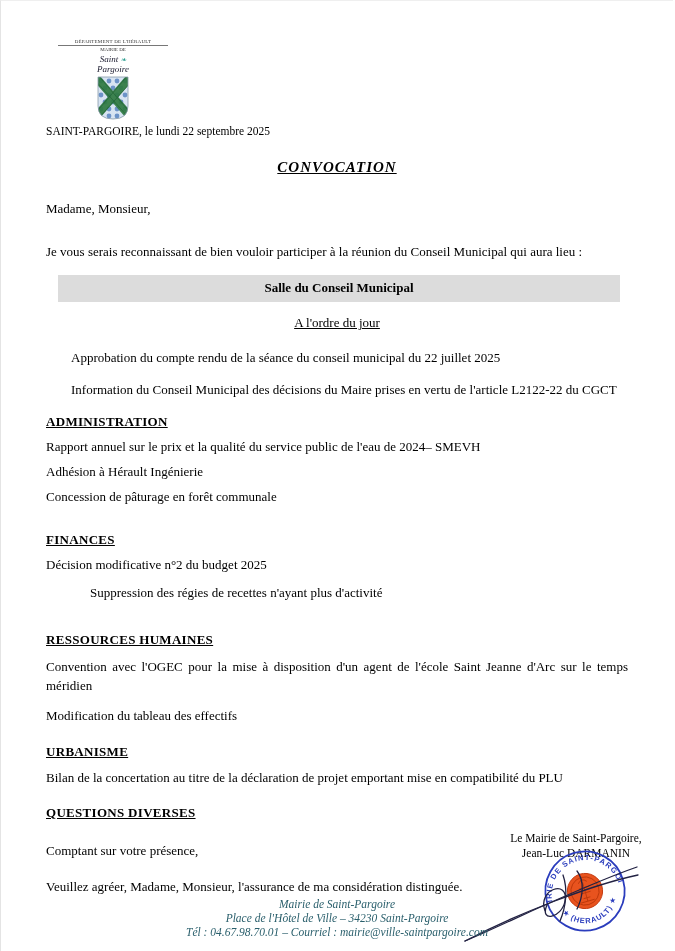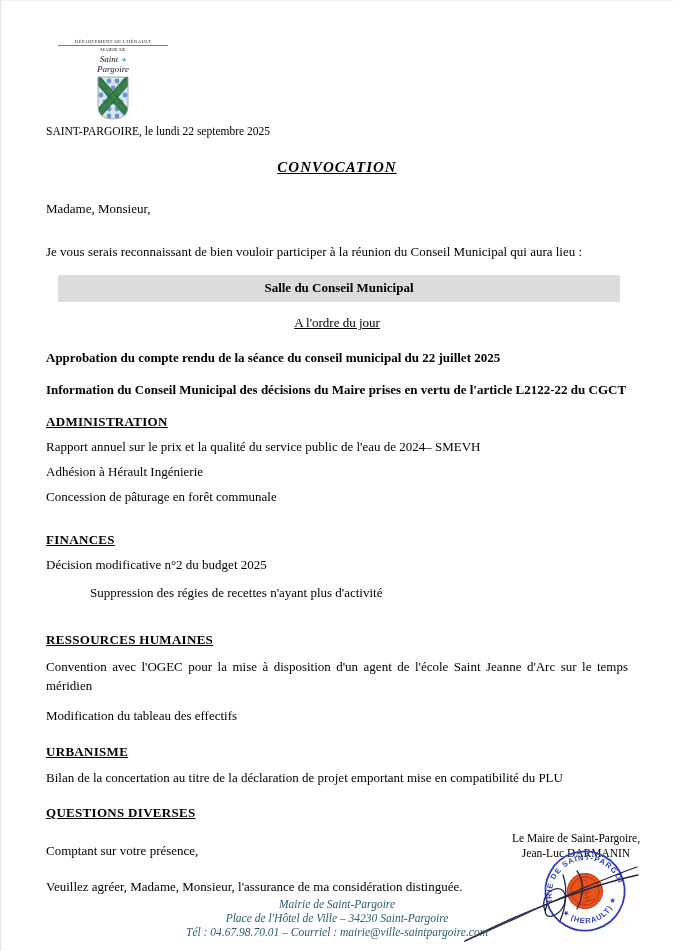--- a/index.html
+++ b/index.html
@@ -41,21 +41,21 @@
     background:#dcdcdc;
     text-align:center;font-weight:bold;
     padding:4px 0 6px 0;line-height:17px;
   }
 
   .ordre{
     text-align:center;font-weight:normal;text-decoration:underline;
     margin-top:13px;
   }
 
-  .pre-item{font-weight:bold;margin-top:19px;}
+  .pre-item{font-weight:normal;margin-top:19px;margin-left:25px;}
   .section-heading{
     font-weight:bold;text-decoration:underline;
     letter-spacing:.3px;margin-top:16px;
   }
   .section-heading.gap{margin-top:27px;}
   .item{margin-top:9px;}
   .item.justify{text-align:justify;line-height:19px;}
   .closing-1{margin-top:22px;}
   .closing-2{margin-top:20px;}
 
@@ -165,21 +165,21 @@
     <div class="section-heading gap" style="margin-top:20px;">URBANISME</div>
     <div class="item" style="margin-top:10px;">Bilan de la concertation au titre de la déclaration de projet emportant mise en compatibilité du PLU</div>
 
     <div class="section-heading gap" style="margin-top:19px;">QUESTIONS DIVERSES</div>
 
     <div class="closing-1">Comptant sur votre présence,</div>
     <div class="closing-2">Veuillez agréer, Madame, Monsieur, l'assurance de ma considération distinguée.</div>
   </div>
 
   <div class="sign-block">
-    <div>Le Maire de Saint-Pargoire,</div>
+    <div>Le Mairie de Saint-Pargoire,</div>
     <div>Jean-Luc DARMANIN</div>
   </div>
 
   <div class="stamp-wrap">
     <svg width="88" height="88" viewBox="0 0 100 100">
       <defs>
         <path id="arcTop" d="M11,54 A39,39 0 1,1 89,54"></path>
         <path id="arcBottom" d="M16,60 A35,35 0 0,0 84,60"></path>
       </defs>
       <circle cx="50" cy="50" r="45" fill="none" stroke="#2b3dbd" stroke-width="2"></circle>

